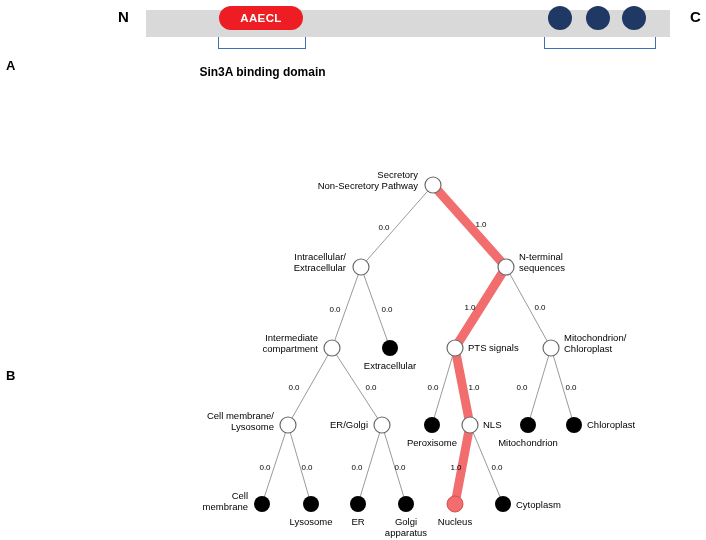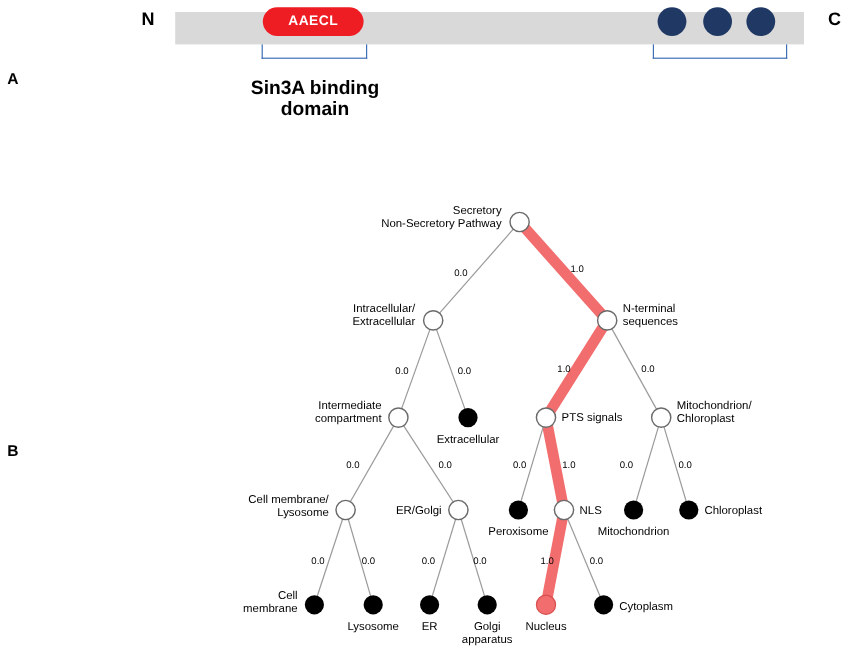--- a/index.html
+++ b/index.html
@@ -66,21 +66,21 @@
     border-radius: 50%;
     background: #1f3864;
   }
   #zinc-dot-1 { left: 548px; }
   #zinc-dot-2 { left: 586px; }
   #zinc-dot-3 { left: 622px; }
 
   .brace-label {
     position: absolute;
     font-weight: bold;
-    font-size: 16px;
+    font-size: 12px;
     color: #000;
     text-align: center;
   }
   #sin3a-label { left: 185px; top: 65px; width: 155px; }
   #zinc-label  { left: 520px; top: 65px; width: 180px; }
 
   .brace {
     position: absolute;
     border-left: 1.6px solid #3f6fb5;
     border-right: 1.6px solid #3f6fb5;

